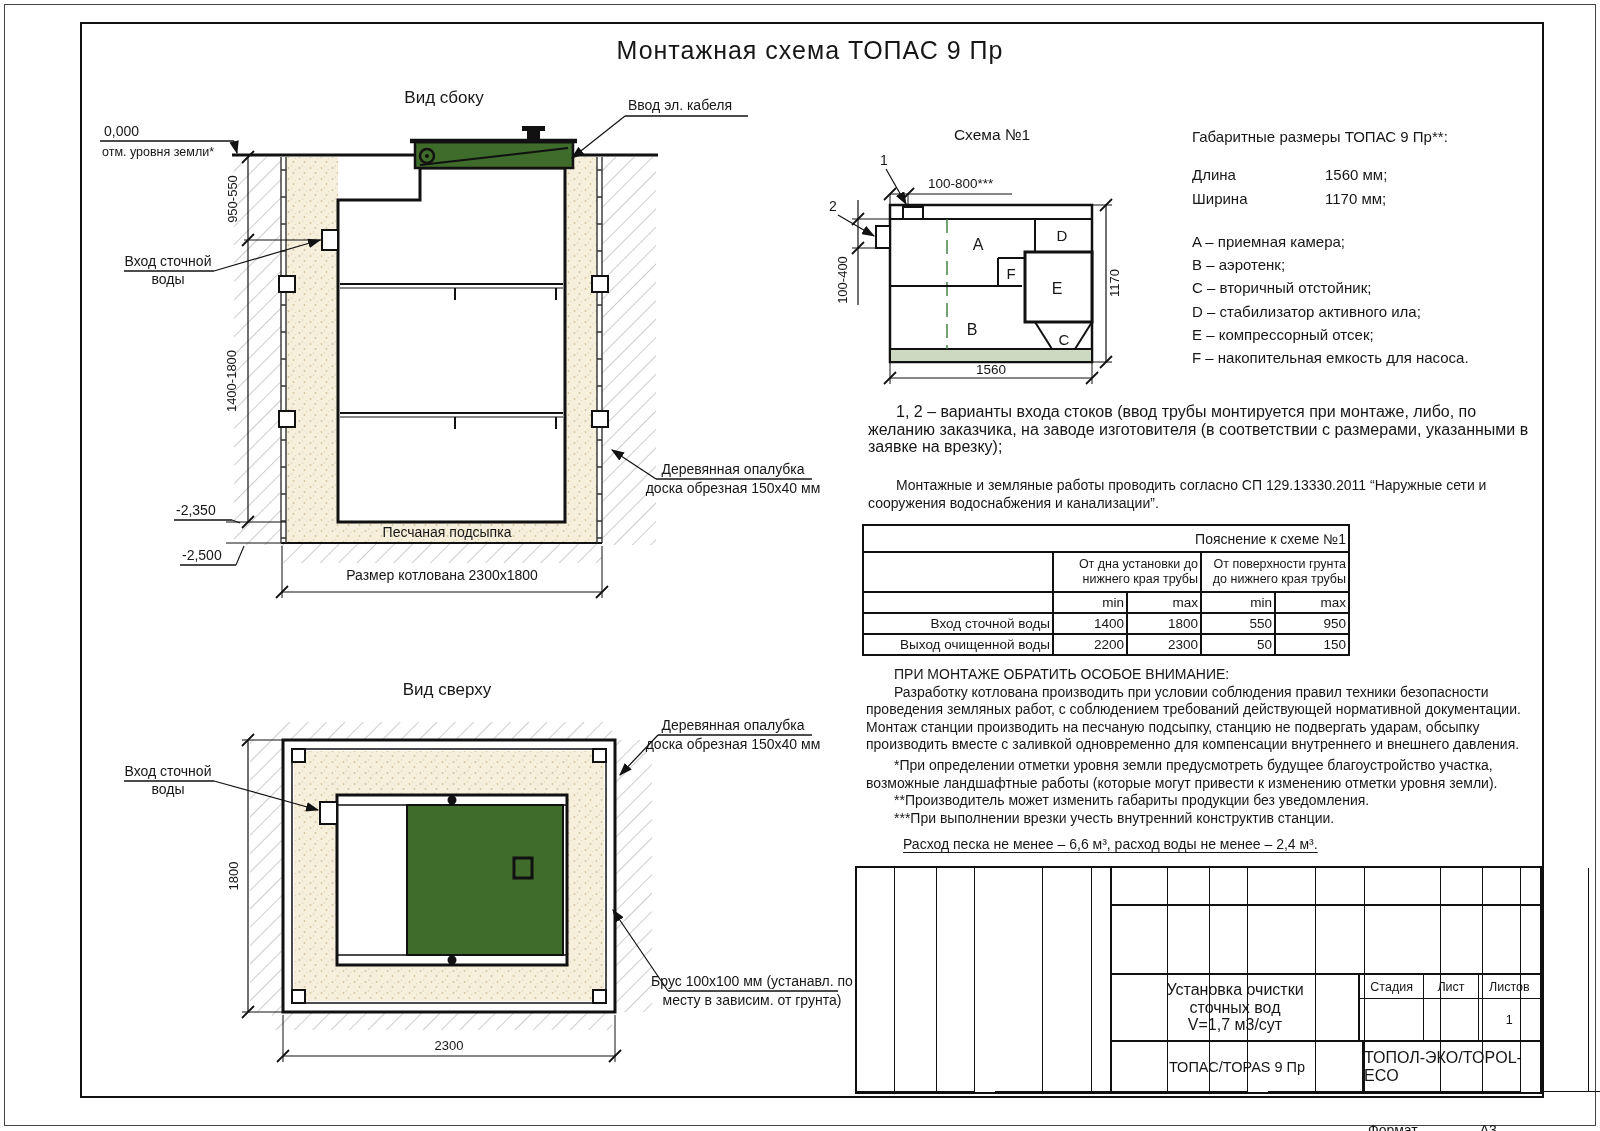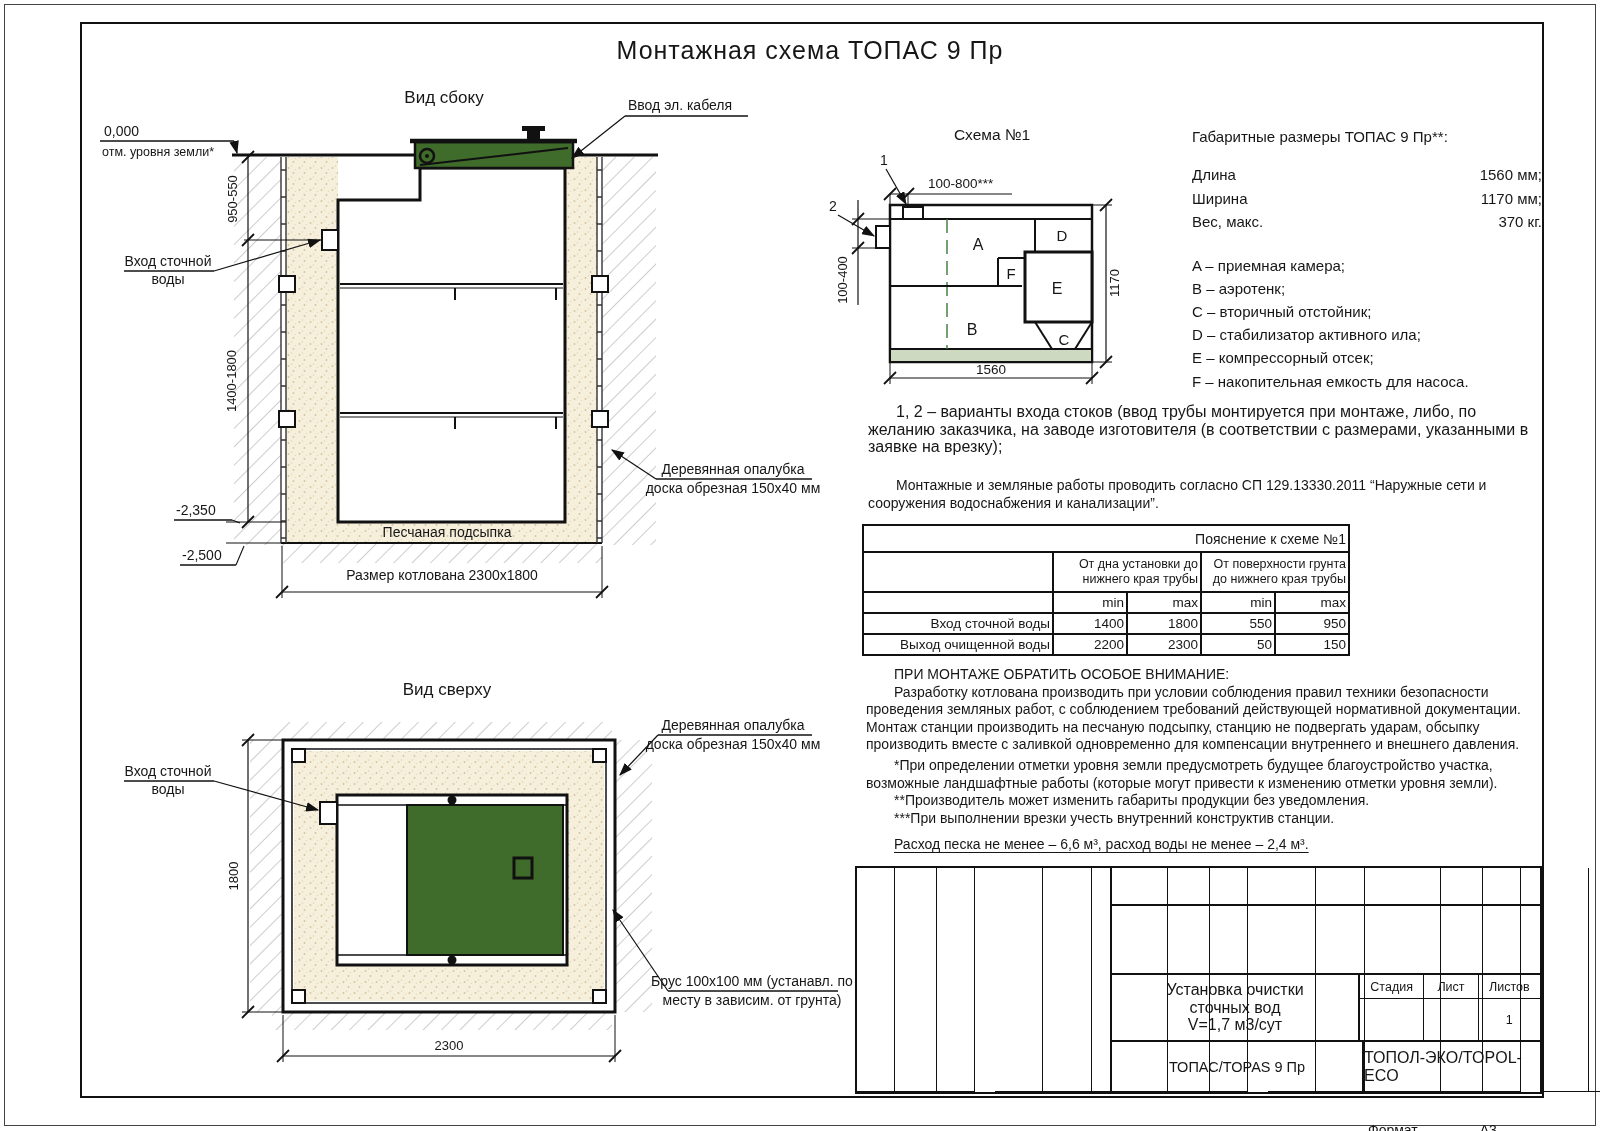--- a/index.html
+++ b/index.html
@@ -7,21 +7,21 @@
          font-family:"Liberation Sans",sans-serif;color:#161616;overflow:hidden;}
   .abs{position:absolute;}
   .outer-border{left:4px;top:4px;width:1590px;height:1120px;border:1px solid #444;}
   .frame{left:80px;top:22px;width:1460px;height:1072px;border:2.5px solid #111;}
   .doc-title{left:590px;top:36px;width:440px;text-align:center;font-size:25px;letter-spacing:1px;}
   svg text{font-family:"Liberation Sans",sans-serif;fill:#161616;}
 
   
   .specs{left:1192px;top:128px;width:350px;font-size:15px;}
   .specs .hd{margin-bottom:18px;}
-  .spec-row{display:flex;line-height:23.5px;justify-content:space-between;}
+  .spec-row{display:flex;line-height:23.5px;}
   .spec-row .lbl{width:133px;}
   .legend{margin-top:20px;}
   .legend div{line-height:23.2px;}
   .para{left:868px;top:403px;width:676px;font-size:16px;line-height:17.6px;}
   .para p{margin:0;text-indent:28px;}
   .para2{left:868px;top:477px;width:676px;font-size:14px;line-height:17.6px;}
   .para2 p{margin:0;text-indent:28px;}
 
   
   .exp-table{left:862px;top:524px;border-collapse:collapse;table-layout:fixed;}
@@ -30,21 +30,21 @@
   .exp-table .t-title{height:25px;font-size:14px;}
   .exp-table .t-group{height:38px;font-size:12.5px;line-height:15px;}
   .exp-table .t-mm{height:21px;}
   .exp-table .t-row{height:21px;}
 
   .attention{left:866px;top:666px;width:676px;font-size:14px;line-height:17.6px;}
   .attention p{margin:0;text-indent:28px;}
   .notes{left:866px;top:757px;width:686px;font-size:14px;line-height:17.6px;}
   .notes p{margin:0;text-indent:28px;}
   .consumption{left:866px;top:836px;width:676px;font-size:14px;text-indent:28px;}
-  .consumption span{text-decoration:underline;text-underline-offset:3px;}
+  .consumption span{text-decoration:underline;text-underline-offset:3px;margin-left:9px;}
 
   
   .stamp{left:855px;top:866px;width:687px;height:228px;border:2.5px solid #111;
          box-sizing:border-box;display:flex;font-size:12px;}
   .stamp-left{width:253px;display:flex;flex-direction:row;box-sizing:border-box;}
   .srow{flex:1;display:flex;}
   .scell{border-right:1.5px solid #111;border-bottom:1.5px solid #111;box-sizing:border-box;
          display:flex;align-items:center;justify-content:center;font-size:11px;overflow:hidden;}
   .w38{width:38px;}.w42{width:42px;}.w48{width:48px;margin-left:20px;}.w49{width:49px;}.w80{width:80px;}
   .last{border-right:none;}
@@ -358,24 +358,20 @@
 
   <div class="abs specs">
     <div class="hd">Габаритные размеры ТОПАС 9 Пр**:</div>
     <div class="spec-row">
         <span class="lbl">Длина</span>
         <span>1560 мм;</span>
       </div>
     <div class="spec-row">
         <span class="lbl">Ширина</span>
         <span>1170 мм;</span>
-      </div>
-    <div class="spec-row">
-        <span class="lbl">Вес, макс.</span>
-        <span>370 кг.</span>
       </div>
     <div class="legend">
       <div>A – приемная камера;</div>
       <div>B – аэротенк;</div>
       <div>C – вторичный отстойник;</div>
       <div>D – стабилизатор активного ила;</div>
       <div>E – компрессорный отсек;</div>
       <div>F – накопительная емкость для насоса.</div>
     </div>
   </div>

